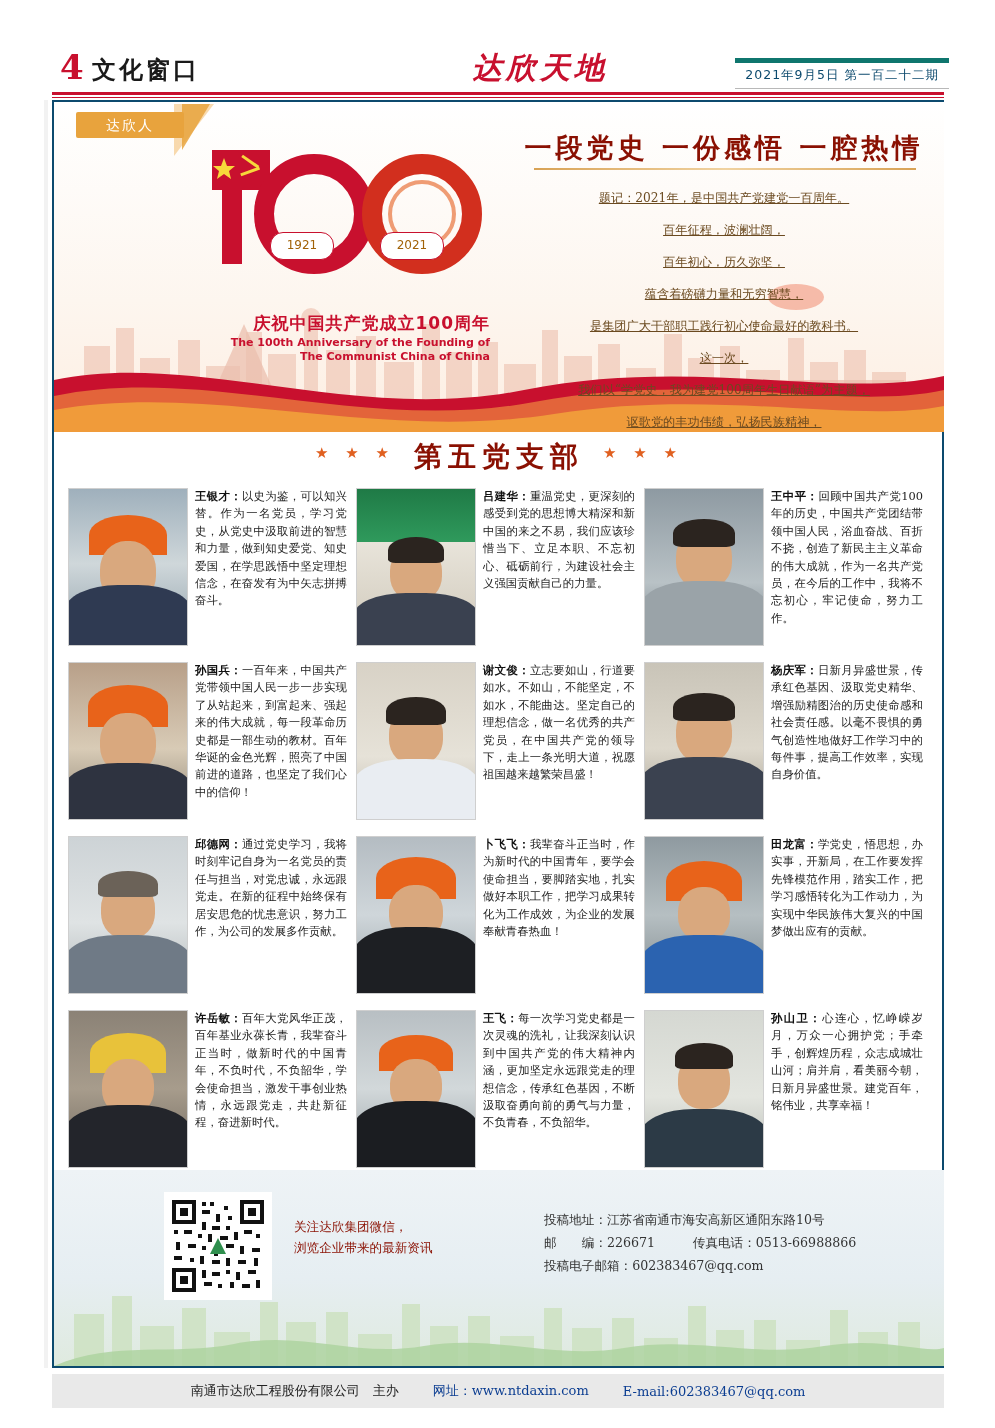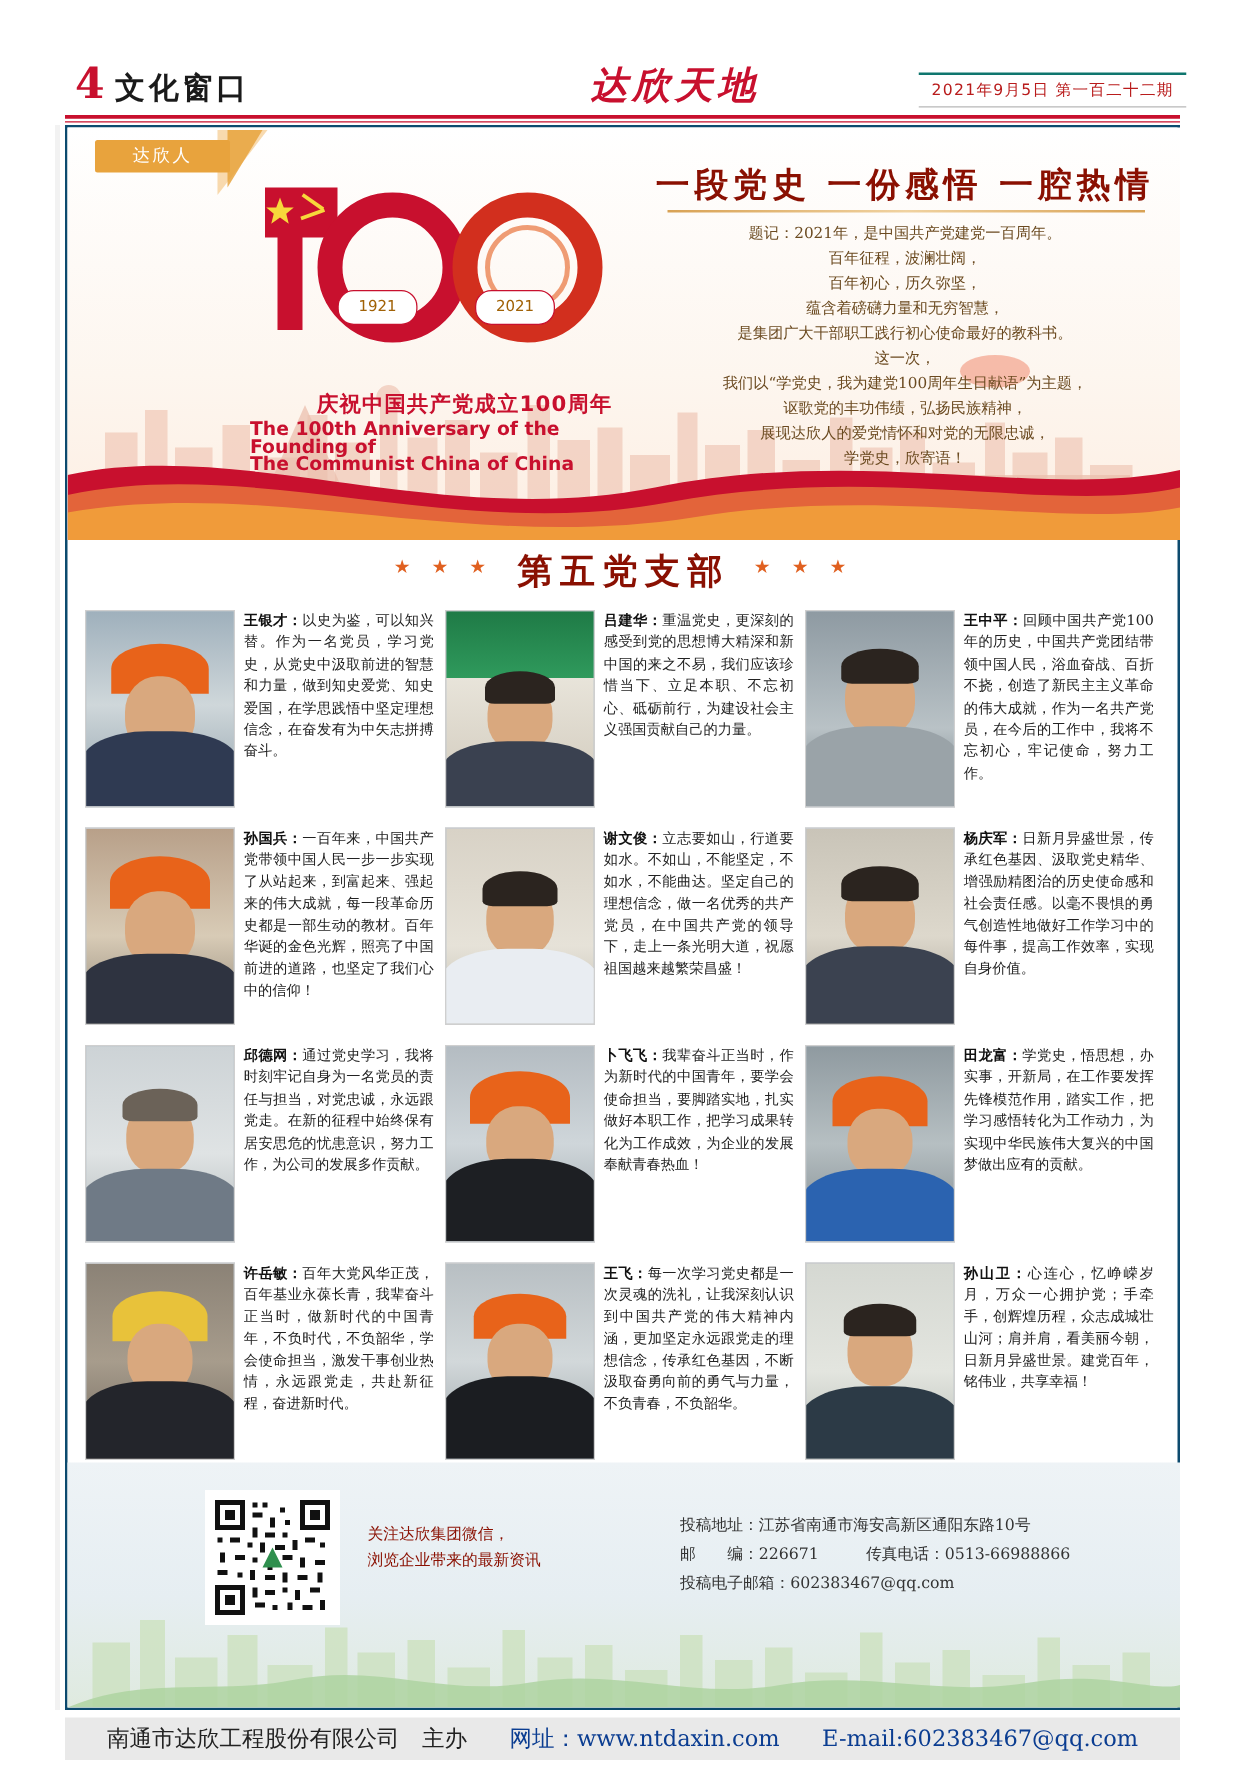--- a/index.html
+++ b/index.html
@@ -32,22 +32,22 @@
     font-weight:bold;
   }
   .masthead{
     position:absolute;left:430px;top:48px;width:220px;text-align:center;
     font-size:30px;color:#c8102e;font-weight:bold;letter-spacing:4px;
     font-family:"DejaVu Serif","Liberation Serif",serif;
     font-style:italic;
   }
   .issue{
     position:absolute;right:46px;top:58px;
-    font-size:12.5px;color:#b91c1c;
-    border-top:2px solid #0f766e;border-bottom:1px solid #b8b8b8;
+    font-size:12.5px;color:#0c4a6e;
+    border-top:5px solid #0f766e;border-bottom:1px solid #b8b8b8;
     padding:4px 10px 4px 10px;
     letter-spacing:1px;
   }
   .header-rule{
     position:absolute;left:52px;top:92px;width:892px;height:3px;background:#c8102e;
   }
   .header-rule2{
     position:absolute;left:52px;top:97px;width:892px;height:1px;background:#c8102e;
   }
   
@@ -88,39 +88,39 @@
     border-radius:13px;color:#a16207;font-size:12px;text-align:center;line-height:25px;
     background:#fff;font-family:"DejaVu Sans","Liberation Sans",sans-serif;
   }
   .yr.a{left:66px;}
   .yr.b{left:176px;}
   .emblem-cn{
     position:absolute;left:-4px;top:168px;width:290px;text-align:right;
     font-size:17px;font-weight:bold;color:#c8102e;letter-spacing:1px;
   }
   .emblem-en{
-    position:absolute;left:-4px;top:192px;width:290px;text-align:left;
-    font-size:15px;color:#c8102e;line-height:14px;font-weight:bold;
+    position:absolute;left:-4px;top:192px;width:290px;text-align:right;
+    font-size:11px;color:#c8102e;line-height:14px;font-weight:bold;
   }
   
   .headline{
     position:absolute;left:470px;top:28px;width:400px;text-align:center;
     font-size:27px;font-weight:bold;color:#8a1002;letter-spacing:4px;
     font-family:"DejaVu Serif","Liberation Serif",serif;
   }
   .headline-rule{
     position:absolute;left:480px;top:66px;width:382px;height:2px;
     background:linear-gradient(90deg,#d8a255,#f0d2a0,#d8a255);
   }
   .lede{
     position:absolute;left:470px;top:74px;width:400px;
     font-size:12.2px;line-height:20px;color:#6b4a20;text-align:center;
     font-family:"DejaVu Serif","Liberation Serif",serif;
   }
-  .lede p{margin:0;}
+  .lede p{margin:12px;text-decoration:underline;}
   
   .skyline{
     position:absolute;left:0;bottom:18px;width:890px;height:130px;
     opacity:.85;
   }
   .ribbon{
     position:absolute;left:0;bottom:0;width:890px;height:86px;
   }
   .sun{
     position:absolute;right:120px;top:182px;width:56px;height:26px;
@@ -203,21 +203,21 @@
     position:absolute;left:0;bottom:0;width:890px;height:92px;opacity:.9;
   }
   
   .footbar{
     position:absolute;left:52px;top:1374px;width:892px;height:34px;
     background:#e9e9e9;
   }
   .footbar .inner{
     position:absolute;left:0;top:0;width:892px;height:34px;
     display:flex;align-items:center;justify-content:center;gap:34px;
-    font-size:18px;color:#222;
+    font-size:13px;color:#222;
     font-family:"DejaVu Serif","Liberation Serif",serif;
   }
   .footbar .blue{color:#0b3d91;}
   .edge-left{position:absolute;left:44px;top:100px;width:4px;height:1268px;background:#f2f2f2;}
 </style>
 </head>
 <body>
 
 <div class="page">
 

